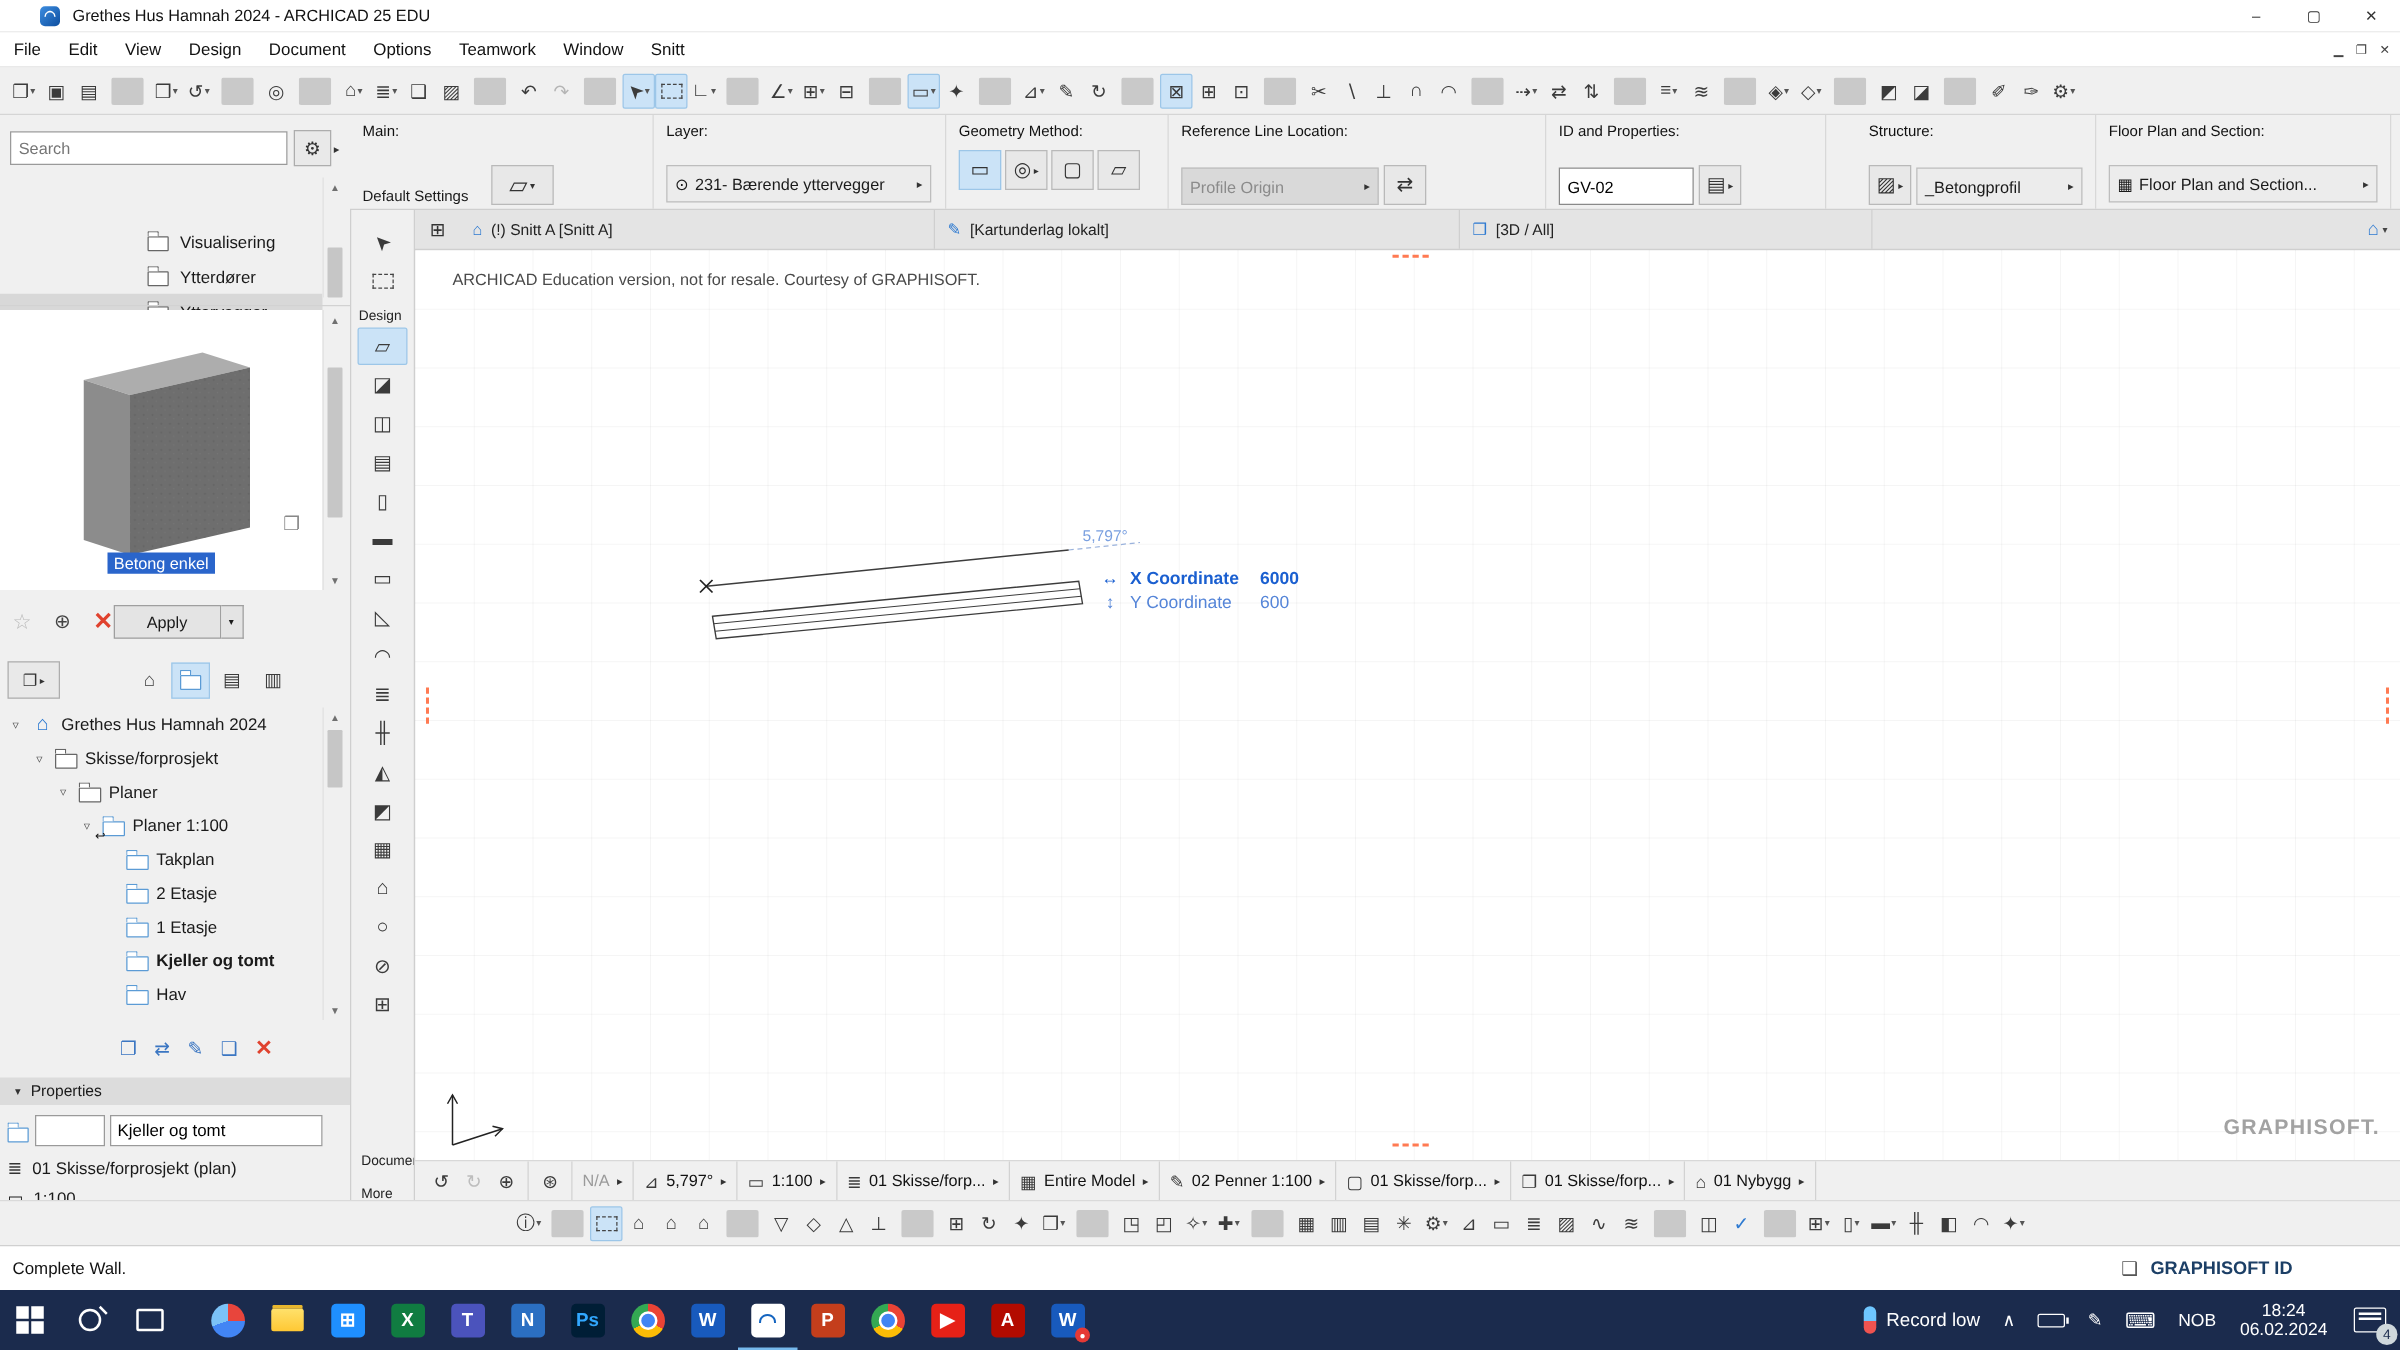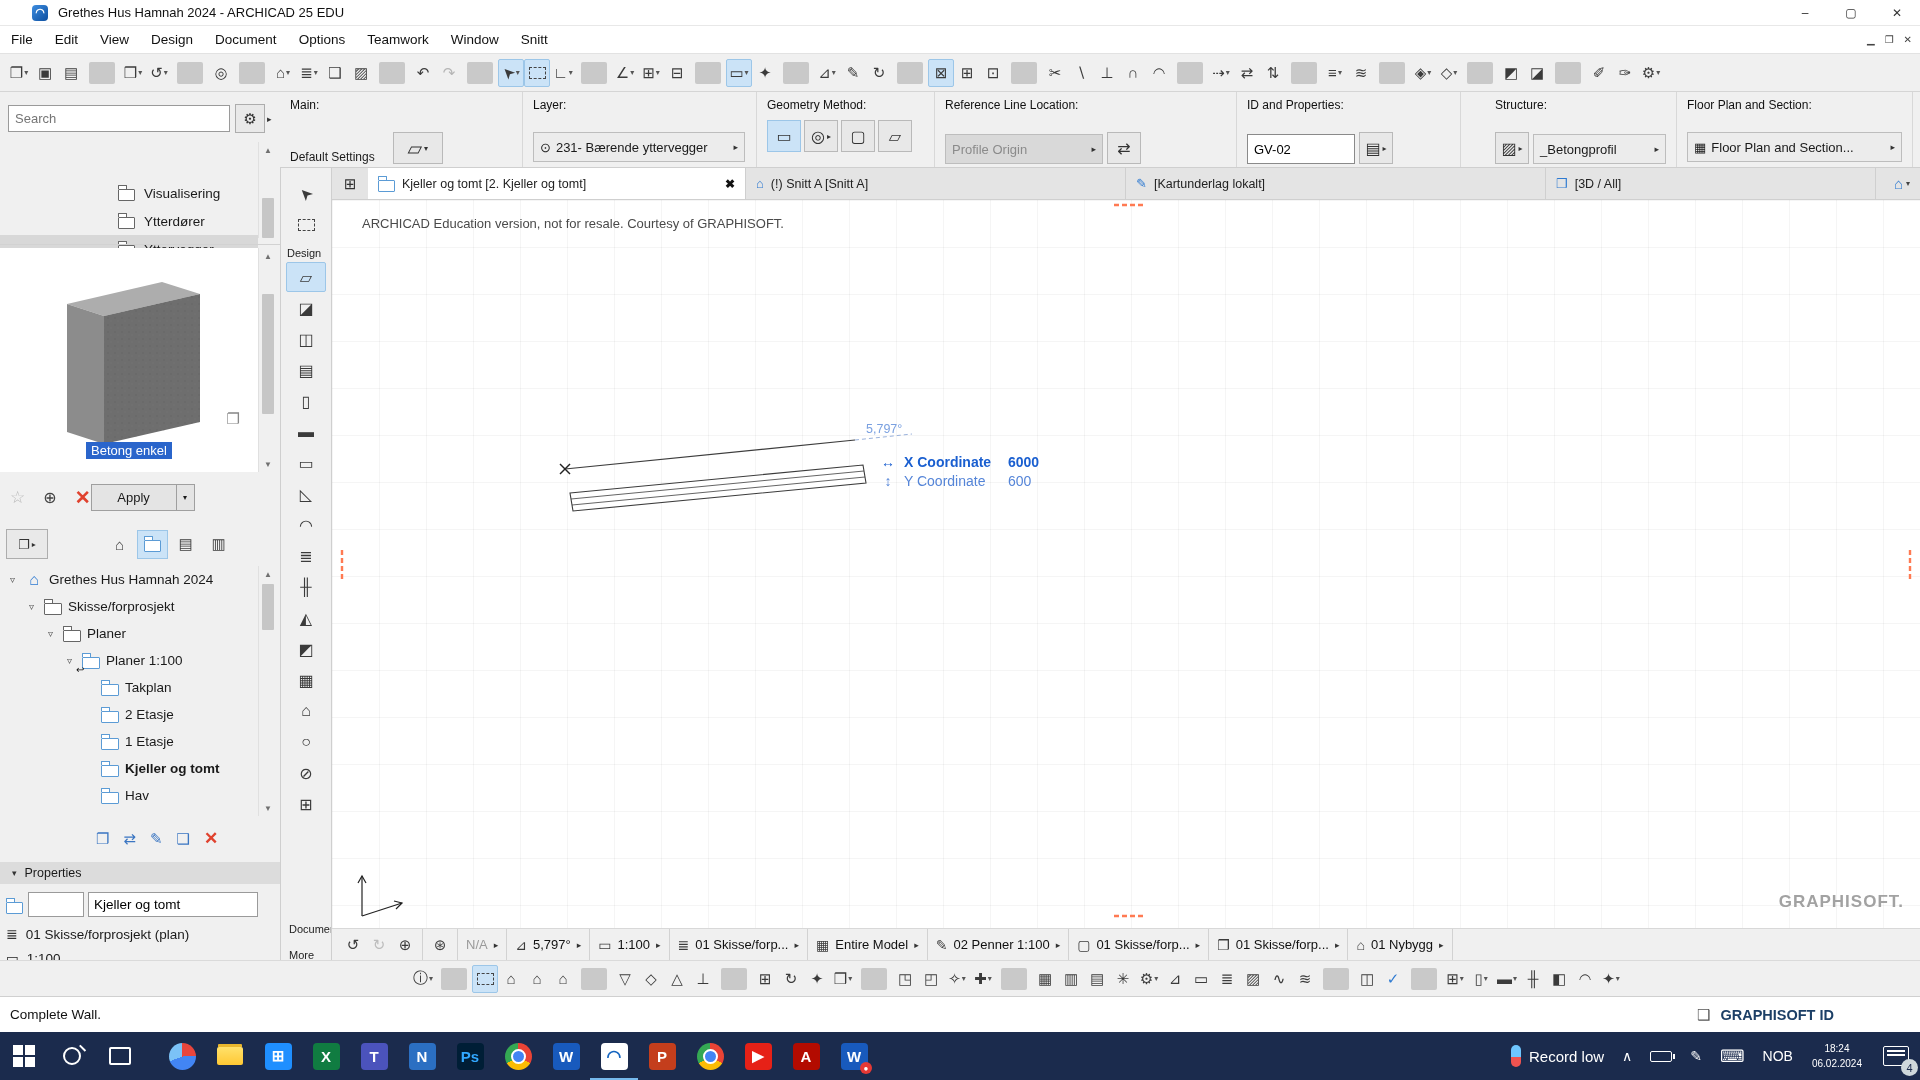--- a/index.html
+++ b/index.html
@@ -176,21 +176,21 @@
   .chrome .tile::after{content:"";position:absolute;width:11px;height:11px;border-radius:50%;background:#4285f4;border:2px solid #fff;}
   .tkac .tile{background:#fff;color:#1565c0;font-size:17px;font-weight:bold;}
   .tkbadge{position:absolute;right:6px;bottom:6px;width:12px;height:12px;border-radius:50%;background:#e53935;color:#fff;font-size:8px;display:flex;align-items:center;justify-content:center;}
   #tray{margin-left:auto;display:flex;align-items:center;gap:0;}
   .trayitem{display:flex;align-items:center;justify-content:center;padding:0 9px;height:48px;font-size:14px;color:#fff;}
   #thermo{width:10px;height:22px;border-radius:5px;background:linear-gradient(#6ec6ff 55%,#ef5350 55%);margin-right:8px;}
   #weathertext{font-size:15px;}
   #battery{width:22px;height:11px;border:1.5px solid #fff;border-radius:2px;position:relative;}
   #battery::after{content:"";position:absolute;right:-4px;top:2px;width:2px;height:5px;background:#fff;}
   #kbglyph{font-size:17px;}
-  #clock{display:flex;flex-direction:column;align-items:center;justify-content:center;font-size:10px;line-height:15px;padding:0 10px;}
+  #clock{display:flex;flex-direction:column;align-items:center;justify-content:center;font-size:14px;line-height:15px;padding:0 10px;}
   #notif{position:relative;width:26px;height:20px;border:1.5px solid #fff;border-radius:2px;}
   #notif::before{content:"";position:absolute;left:3px;top:3px;right:3px;height:2px;background:#fff;box-shadow:0 4px 0 #fff;}
   #notifbadge{position:absolute;right:2px;bottom:4px;width:17px;height:17px;border-radius:50%;background:#cfd8dc;color:#1b2b4d;font-size:11px;display:flex;align-items:center;justify-content:center;}
 
   .g{display:inline-block;}
 </style>
 </head>
 <body>
 
 <div id="screen">
@@ -468,25 +468,20 @@
       </div>
     </div>
     <div class="ibsec" style="left:1632px;width:8px;">
       <div class="iblabel">L</div>
     </div>
   </div>
 
   <div id="tabbar">
     <div id="tabgrid">⊞</div>
     <div style="display:flex;align-items:stretch;">
-      <div class="tab active" style="width: 378px;">
-          <span class="tabicon fi blue"></span>
-          <span class="tablabel">Kjeller og tomt [2. Kjeller og tomt]</span>
-          <span class="tabclose">✖</span>
-        </div>
         <div class="tab" style="width: 380px;">
           <span class="tabicon">⌂</span>
           <span class="tablabel">(!) Snitt A [Snitt A]</span>
 
         </div>
         <div class="tab" style="width: 420px;">
           <span class="tabicon">✎</span>
           <span class="tablabel">[Kartunderlag lokalt]</span>
 
         </div>

